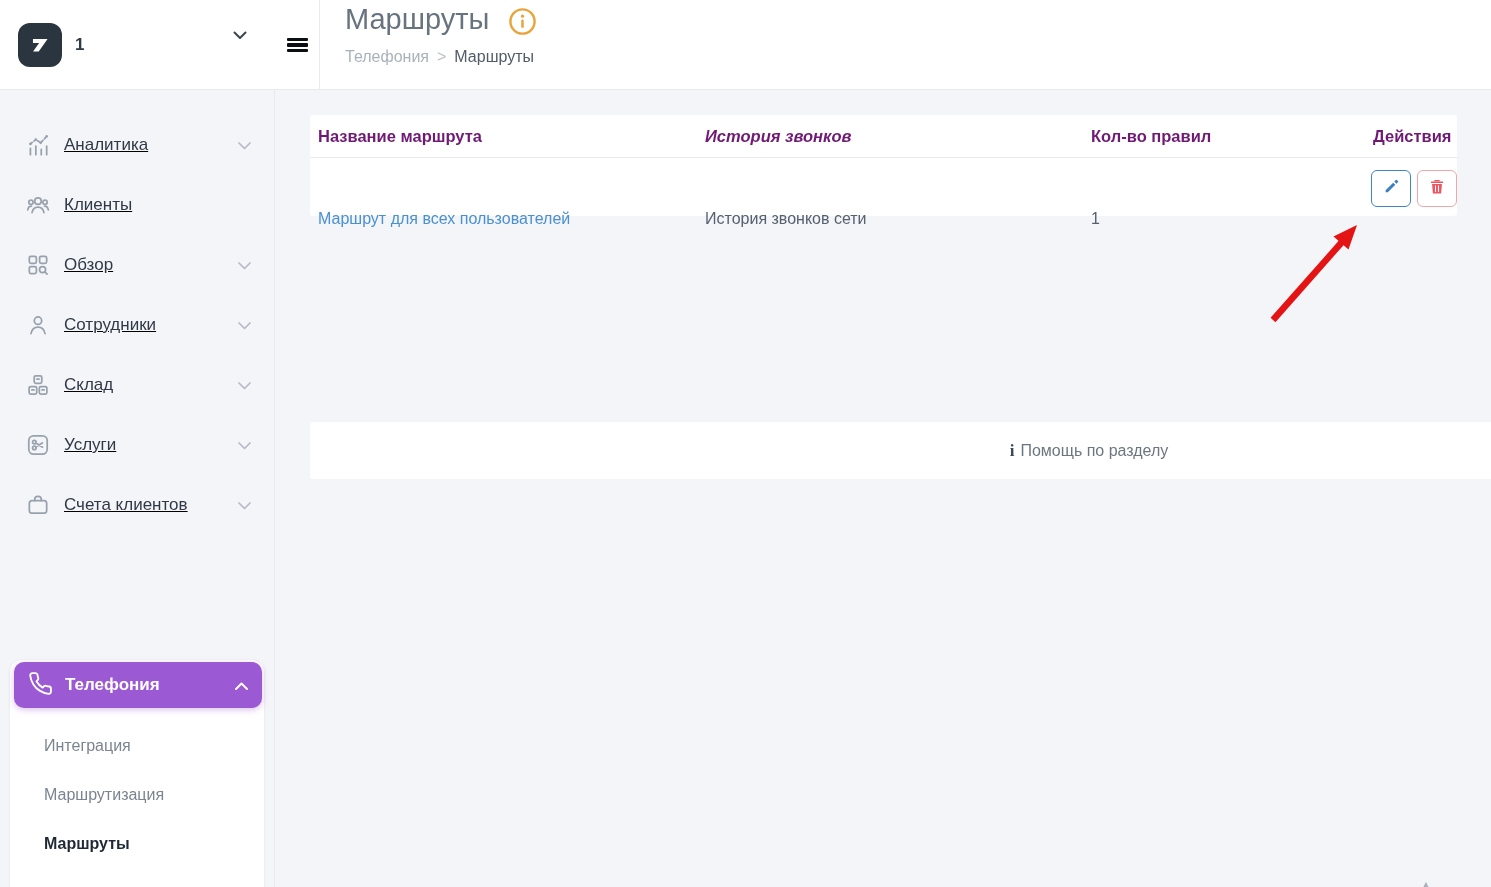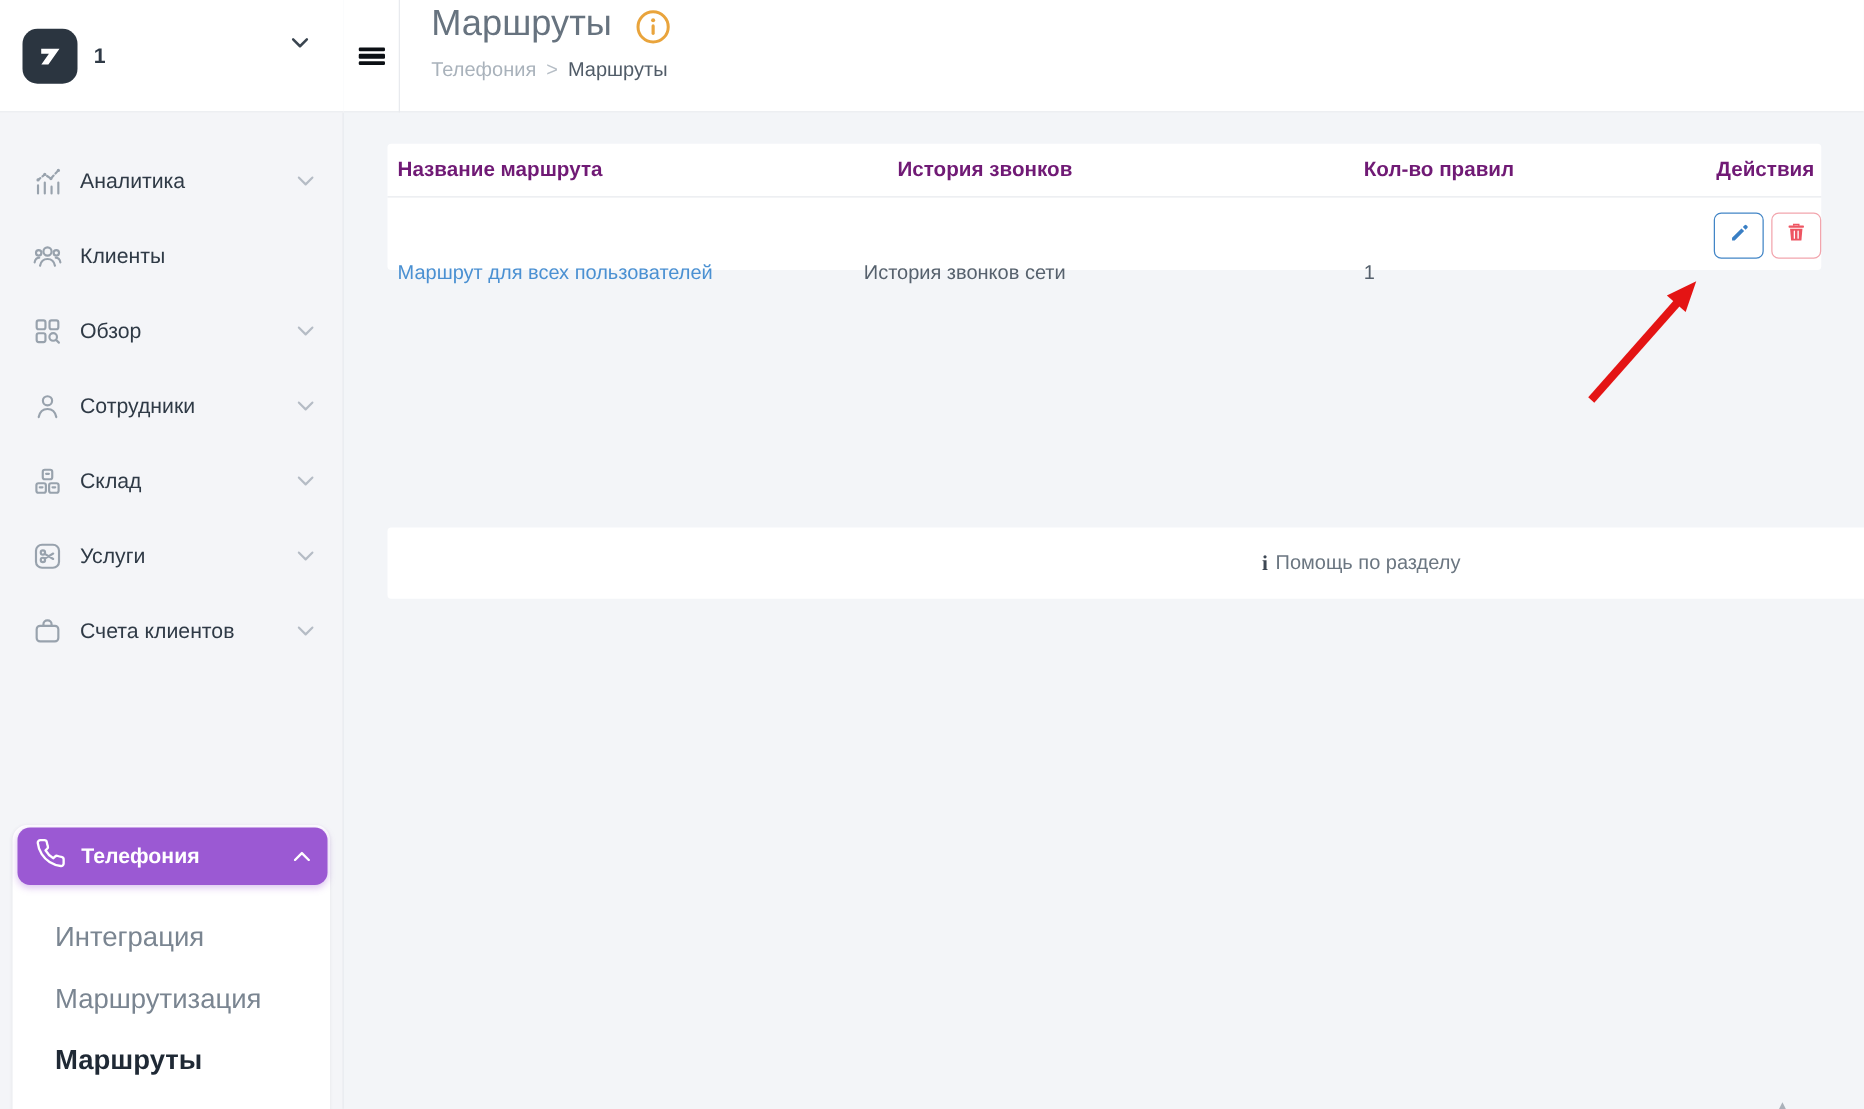--- a/index.html
+++ b/index.html
@@ -10,34 +10,34 @@
   
   #sidebar { left:0; top:0; width:275px; height:887px; background:#f4f5f8;
              border-right:1px solid #e8eaee; }
   #logo-row { left:0; top:0; width:275px; height:90px; background:#ffffff;
               border-bottom:1px solid #e8eaee; display:flex; align-items:center; cursor:pointer; }
   #logo-badge { width:44px; height:44px; margin-left:18px; background:#2b3540;
                 border-radius:12px; display:flex; align-items:center; justify-content:center; }
   #company-number { margin-left:13px; font-size:17px; color:#2f3a46; font-weight:700; }
   #logo-chevron { position:absolute; right:28px; top:26px; }
 
-  .nav { left:0; top:90px; width:275px; }
+  .nav { left:0; top:90px; width:275px;text-decoration:underline; }
   .nav-item { height:60px; display:flex; align-items:center; padding:0 24px; cursor:pointer; }
   .nav-item .nicon { width:28px; height:28px; display:flex; align-items:center; justify-content:center; }
   .nav-item .nlabel { margin-left:12px; font-size:17px; color:#2f3a46; }
   .nav-item .nchev { margin-left:auto; }
 
   #submenu-card { left:10px; top:660px; width:254px; height:240px; background:#ffffff;
                   border-radius:12px; box-shadow:0 1px 3px rgba(40,50,70,.08); }
   #nav-active { left:14px; top:662px; width:248px; height:46px; background:#9b59d3;
                 border-radius:10px; display:flex; align-items:center; padding:0 14px; cursor:pointer;
                 box-shadow:0 2px 6px rgba(155,89,211,.35); }
   #nav-active .nlabel { margin-left:12px; font-size:17px; color:#ffffff; font-weight:700; }
   #nav-active .nchev { margin-left:auto; }
-  .sub-item { position:absolute; left:34px; font-size:22px; color:#7a8591; cursor:pointer; }
+  .sub-item { position:absolute; left:34px; font-size:16px; color:#7a8591; cursor:pointer; }
   .sub-item.active { color:#1f2935; font-weight:700; }
 
   
   #header { left:275px; top:0; width:1216px; height:90px; background:#ffffff;
             border-bottom:1px solid #e8eaee; }
   #burger-strip { left:275px; top:0; width:45px; height:90px; border-right:1px solid #e8eaee;
                   display:flex; align-items:center; justify-content:center; cursor:pointer; }
   .bar { width:21px; height:3.5px; background:#0b0f14; border-radius:1px; margin:2px 0; }
   #page-title { left:345px; top:3px; font-size:29px; color:#67737f; font-weight:400; }
   #title-info { left:508px; top:7px; cursor:pointer; }
@@ -252,30 +252,30 @@
     <rect x="10.95" y="10.3" width="2.1" height="7" rx="1.05" fill="#e9a43c"></rect>
   </svg>
 </span>
 
 <div id="breadcrumb" class="abs">
   <span id="bc-parent">Телефония</span><span id="bc-sep">&gt;</span><span id="bc-current">Маршруты</span>
 </div>
 
 <div id="table-card" class="abs">
   <div class="thead" style="left:8px;">Название маршрута</div>
-  <div class="thead" style="left:408px;">История звонков</div>
+  <div class="thead" style="left:395px;font-style:italic;">История звонков</div>
   <div class="thead" style="left:781px;">Кол-во правил</div>
   <div class="thead" style="left:1063px;">Действия</div>
   <div id="thead-divider"></div>
 
   <div>
     <div class="tcell" style="left:8px;">
         <span id="route-link">Маршрут для всех пользователей</span>
       </div>
-    <div class="tcell" style="left:381px;">История звонков сети</div>
+    <div class="tcell" style="left:395px;">История звонков сети</div>
     <div class="tcell" style="left:781px;">1</div>
 
     <div id="edit-btn" class="action-btn">
       <span>
         <svg width="19" height="19" viewBox="0 0 24 24" fill="#3a7fc4">
           <path d="M14.1 7.2l2.7 2.7L7.3 19.4H4.6v-2.7L14.1 7.2zM15.5 5.8l1.8-1.8a1.3 1.3 0 0 1 1.85 0l.9.9a1.3 1.3 0 0 1 0 1.85l-1.8 1.8-2.75-2.75z"></path>
         </svg>
       </span>
     </div>
     <div id="delete-btn" class="action-btn">

